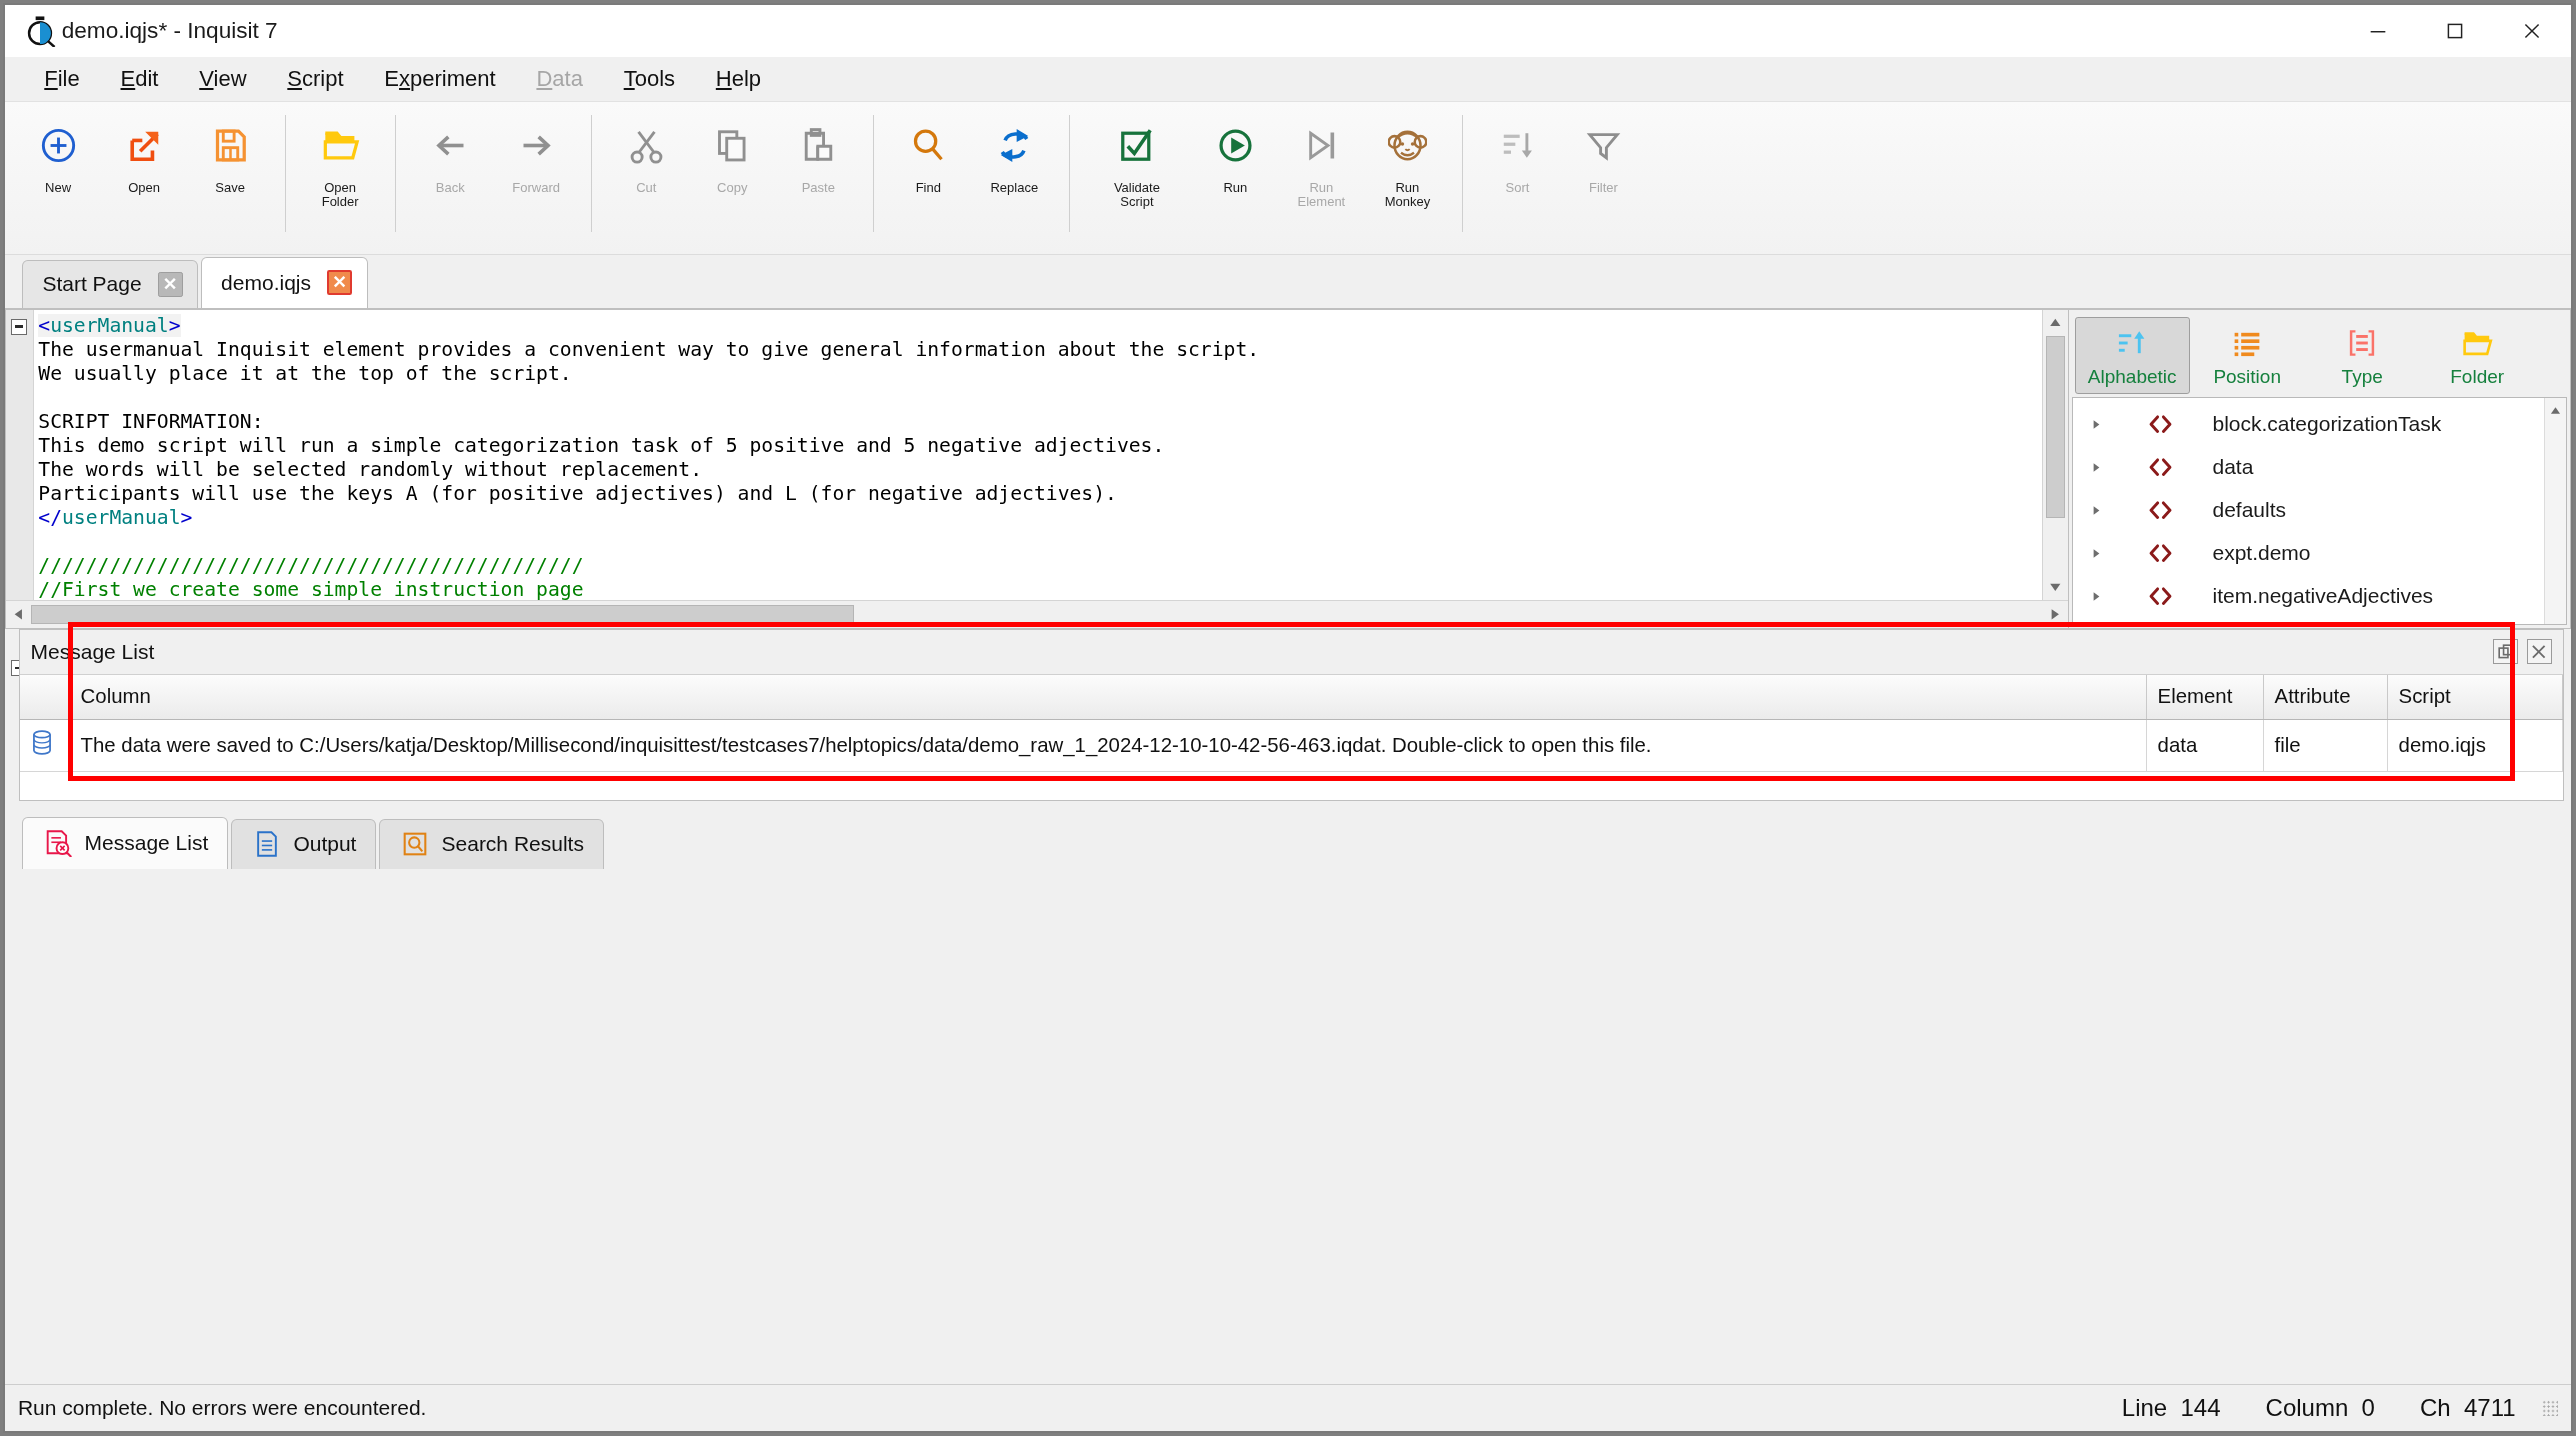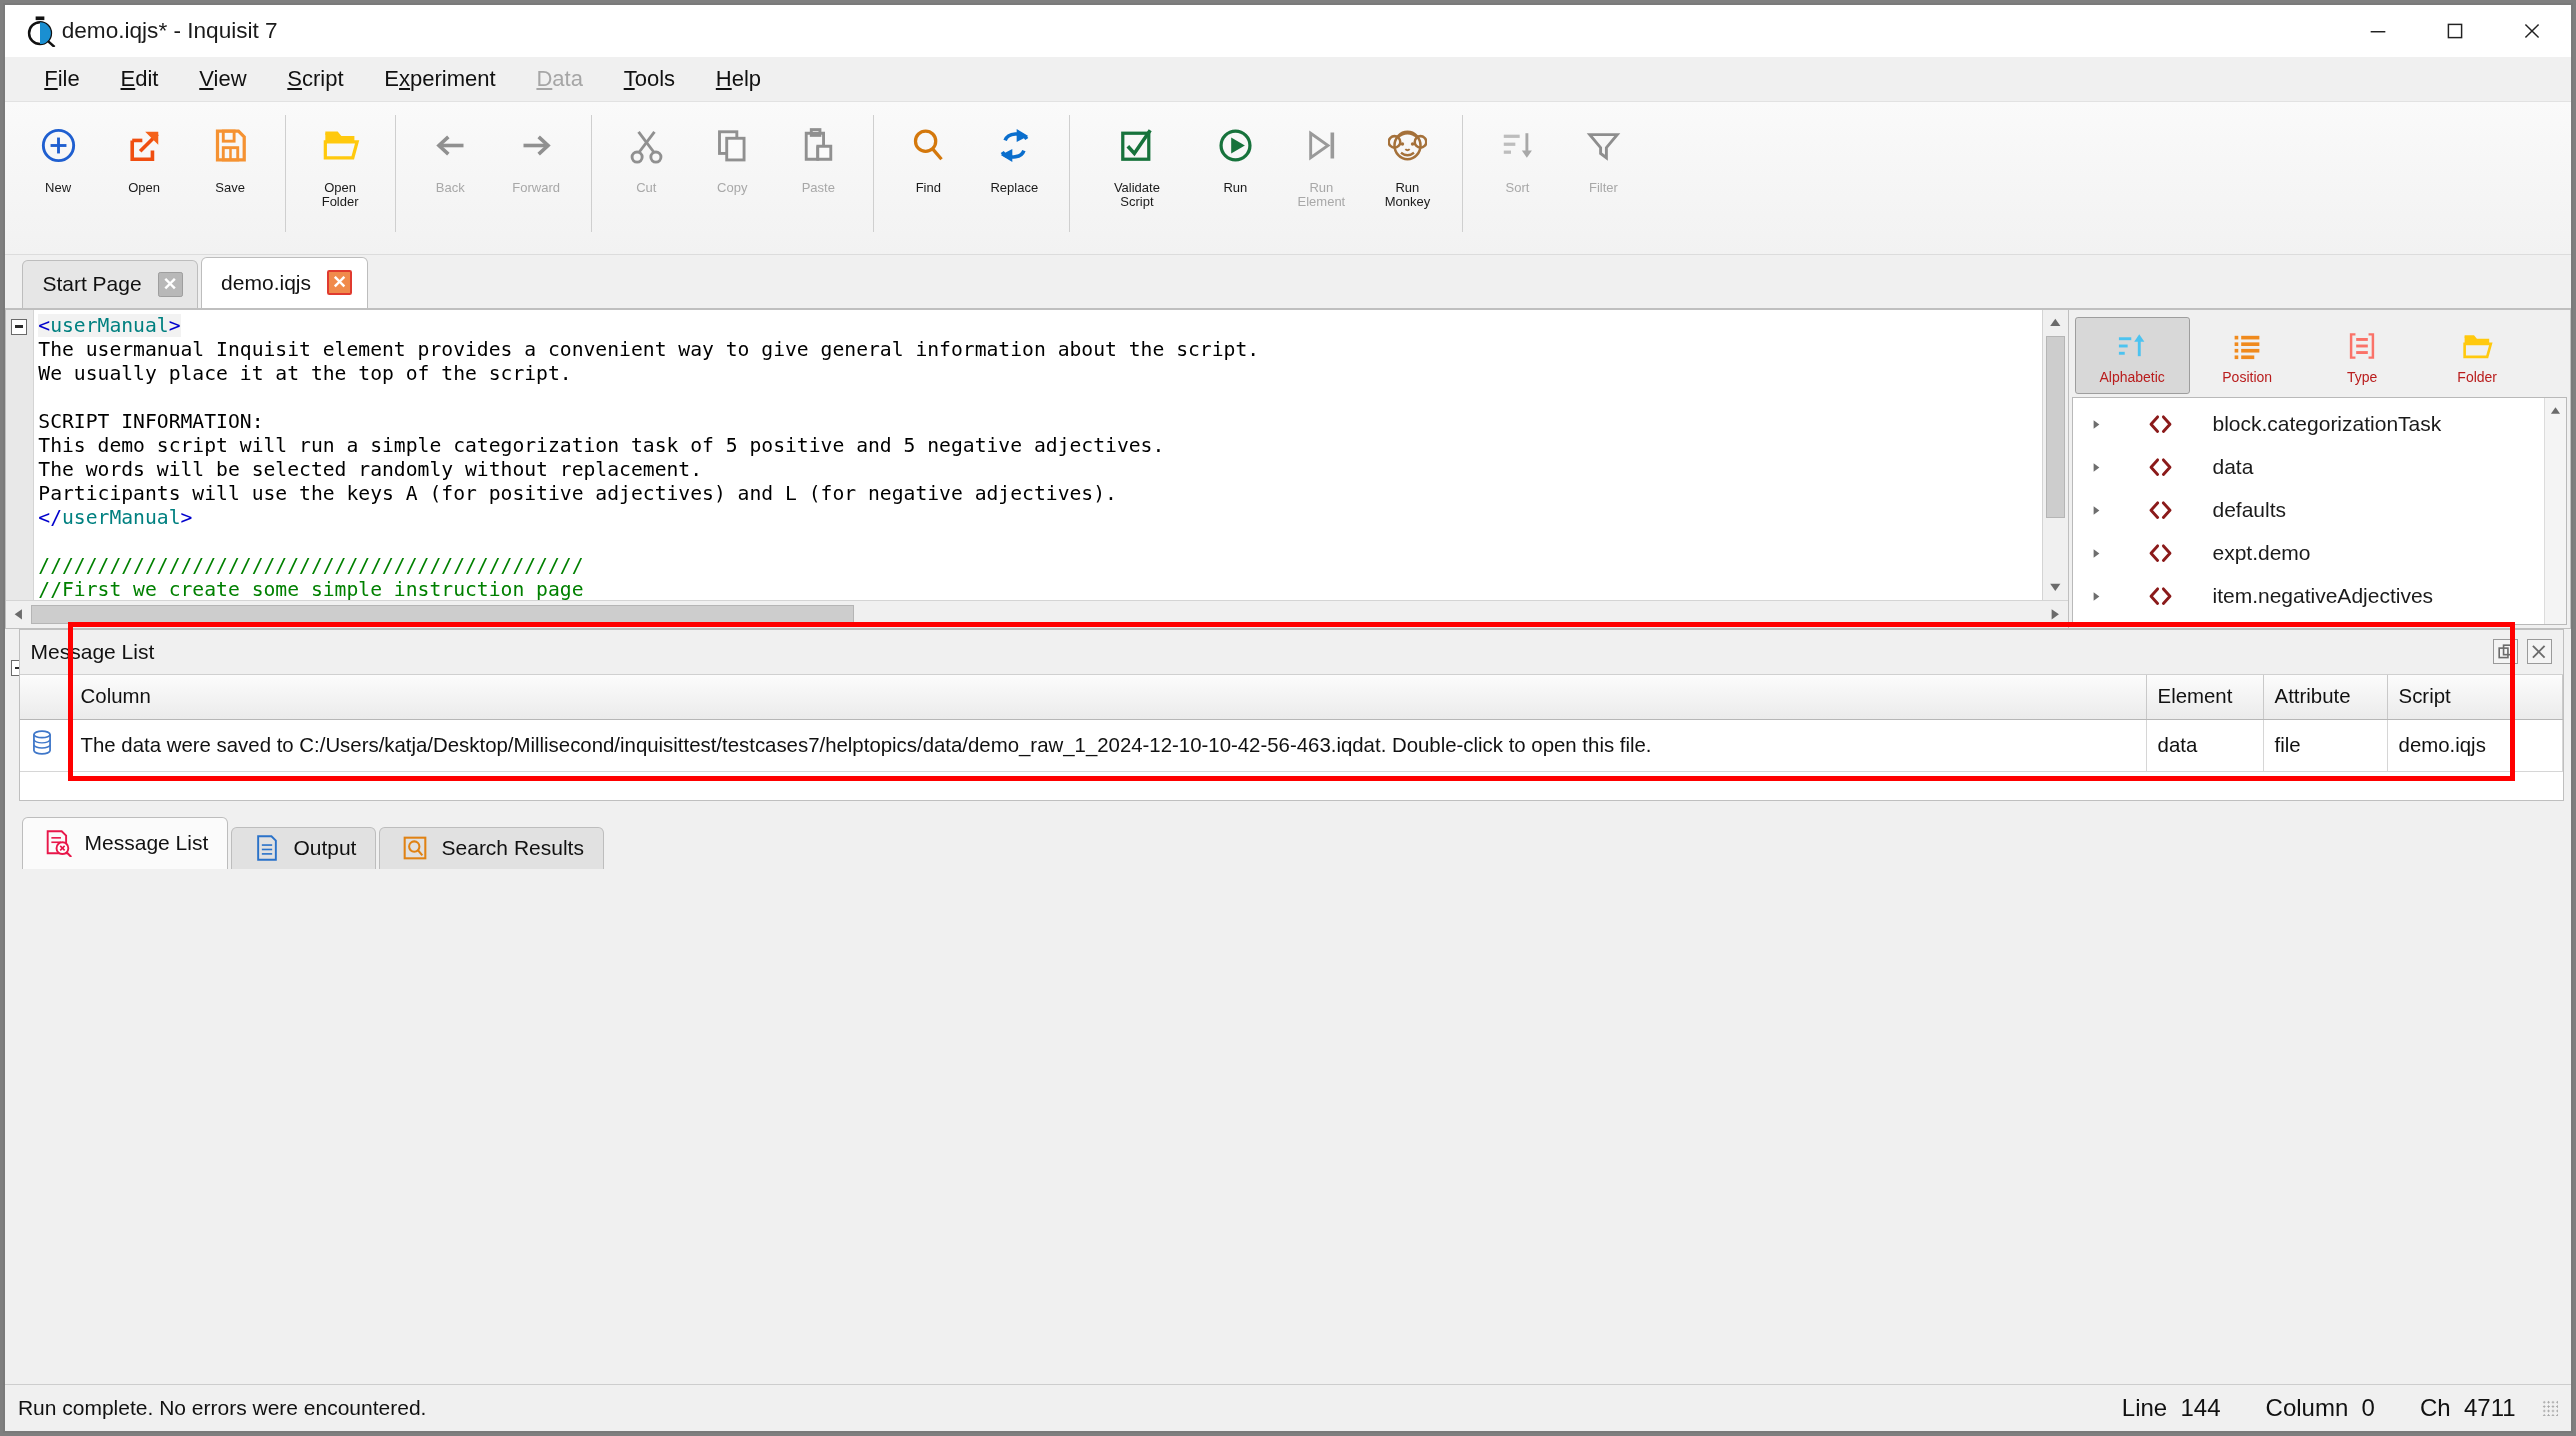--- a/index.html
+++ b/index.html
@@ -106,21 +106,21 @@
   .hthumb { height:19px; background:#cdcdcd; border:0.7px solid #b5b5b5; }
 
   
   .elpanel { width:503px; flex:0 0 auto; display:flex; flex-direction:column;
              background:#f0f0f0; border:0.7px solid #bfbfbf; }
   .el-modes { height:86px; display:flex; align-items:center; padding:5.8px 0 0 5.8px; flex:0 0 auto; }
   .el-mode { width:115px; height:77px; display:flex; flex-direction:column; align-items:center;
              justify-content:center; border:0.7px solid transparent; border-radius:2.9px; }
   .el-mode.active { background:#d8d8d8; border:0.7px solid #9e9e9e; }
   .el-mode .ico { height:38px; display:flex; align-items:center; justify-content:center; }
-  .el-mode .lbl { font-size:14px; color:#b91c1c; margin-top:4.4px; }
+  .el-mode .lbl { font-size:19px; color:#15803d; margin-top:4.4px; }
   .el-tree { flex:1 1 auto; background:#fff; border:0.7px solid #b9b9b9; margin:1.5px 2.9px 2.9px 2.9px;
              display:flex; min-height:0; }
   .el-list { flex:1 1 auto; padding:4.4px 0 0 11.7px; overflow:hidden; }
   .el-item { height:43px; display:flex; align-items:center;gap:32px; }
   .el-tri { width:25px; display:flex; align-items:center; justify-content:center; flex:0 0 auto; }
   .el-ico { width:39px; display:flex; align-items:center; justify-content:center; flex:0 0 auto; }
   .el-name { font-size:21px; color:#1b1b1b; white-space:nowrap; }
   .el-scroll { width:22px; background:#f4f4f4; border-left:0.7px solid #dcdcdc; flex:0 0 auto;
                display:flex; flex-direction:column; align-items:center; }
 
@@ -146,21 +146,21 @@
         border-right:0.7px solid #d6d6d6; white-space:nowrap; overflow:hidden; }
   .col-icon { width:50px; }
   .col-msg  { flex:1 1 auto; min-width:0; }
   .col-el   { width:117px; }
   .col-at   { width:124px; }
   .col-sc   { width:175px; }
 
   
   .btmtabs { height:58px; display:flex; align-items:flex-end; padding-left:17.5px; flex:0 0 auto;
              background:#f0f0f0; }
-  .btab { height:42px; display:flex; align-items:center; padding:0 19px;
+  .btab { height:50px; display:flex; align-items:center; padding:0 19px;
           border:0.7px solid #bdbdbd; border-bottom:none; border-radius:5.8px 5.8px 0 0;
           background:#e1e1e1; margin-right:2.9px; }
   .btab.active { background:#fbfbfb; height:52px; }
   .btab .ico { width:32px; display:flex; align-items:center; justify-content:center; }
   .btab .lbl { font-size:21px; color:#111; margin-left:10.2px; white-space:nowrap; }
 
   
   .statusbar { height:47px; background:#f0f0f0; border-top:0.7px solid #cdcdcd; display:flex;
                align-items:center; padding:0 13px; flex:0 0 auto; }
   .status-text { font-size:21px; color:#111; }

